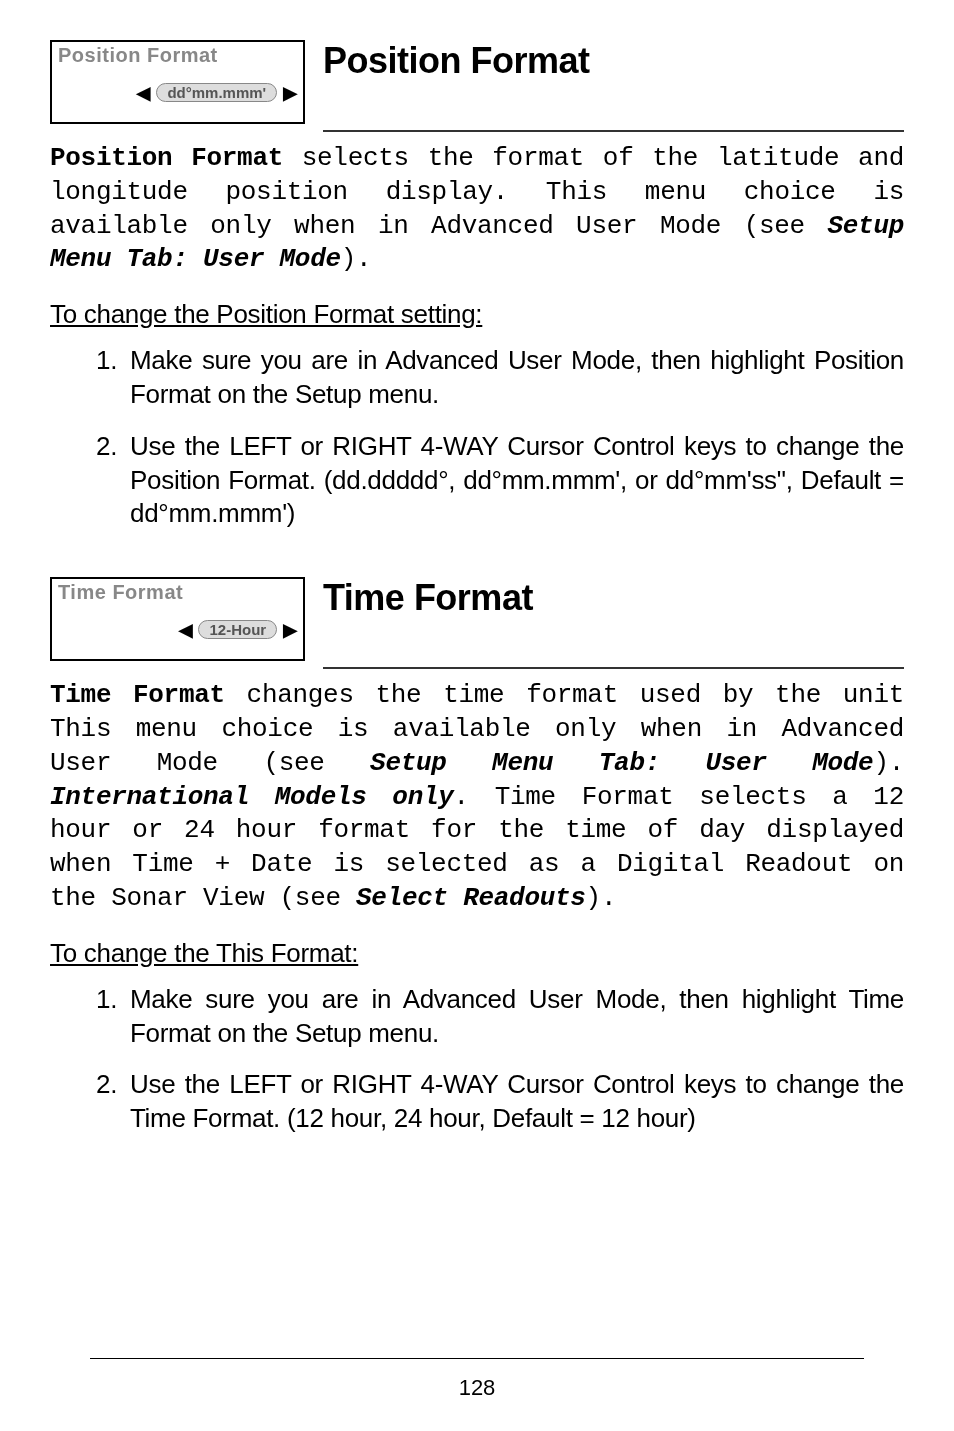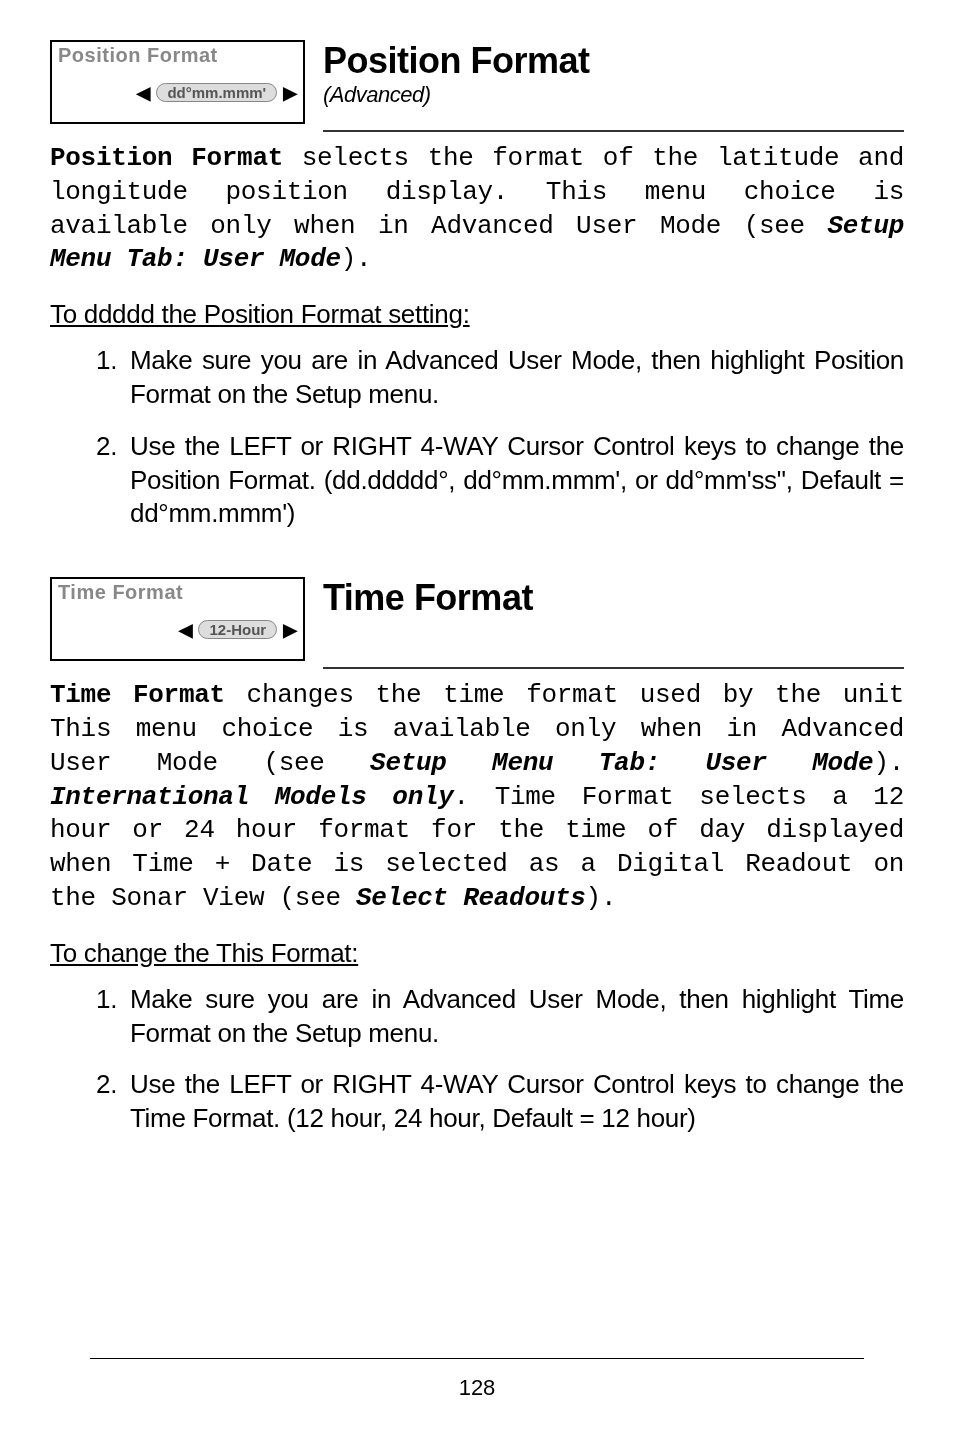--- a/index.html
+++ b/index.html
@@ -33,30 +33,29 @@
   <div class="ui-box">
     <div class="ui-box-title">Position Format</div>
     <div class="ui-box-value-row">
       <span class="arrow-left">◀</span>
       <span class="value-pill">dd°mm.mmm'</span>
       <span class="arrow-right">▶</span>
     </div>
   </div>
   <div class="heading-stack">
     <div class="big-heading">Position Format</div>
-    <div class="subheading">(Advanced)</div>
   </div>
 </div>
 <hr class="rule intro-rule">
 
 <p class="body-text">
   <b>Position Format</b><span> selects the format of the latitude and longitude position display. This menu choice is available only when in Advanced User Mode (see </span><i class="bold">Setup Menu Tab: User Mode</i><span>).</span>
 </p>
 
-<p class="sub-title">To ddddd the Position Format setting:</p>
+<p class="sub-title">To change the Position Format setting:</p>
 
 <ol>
   <li><span class="num">1.</span><span>Make sure you are in Advanced User Mode, then highlight Position Format on the Setup menu.</span></li>
   <li><span class="num">2.</span><span>Use the LEFT or RIGHT 4-WAY Cursor Control keys to change the Position Format. (dd.ddddd°, dd°mm.mmm', or dd°mm'ss", Default = dd°mm.mmm')</span></li>
 </ol>
 
 <div class="section-header">
   <div class="ui-box">
     <div class="ui-box-title">Time Format</div>
     <div class="ui-box-value-row">

